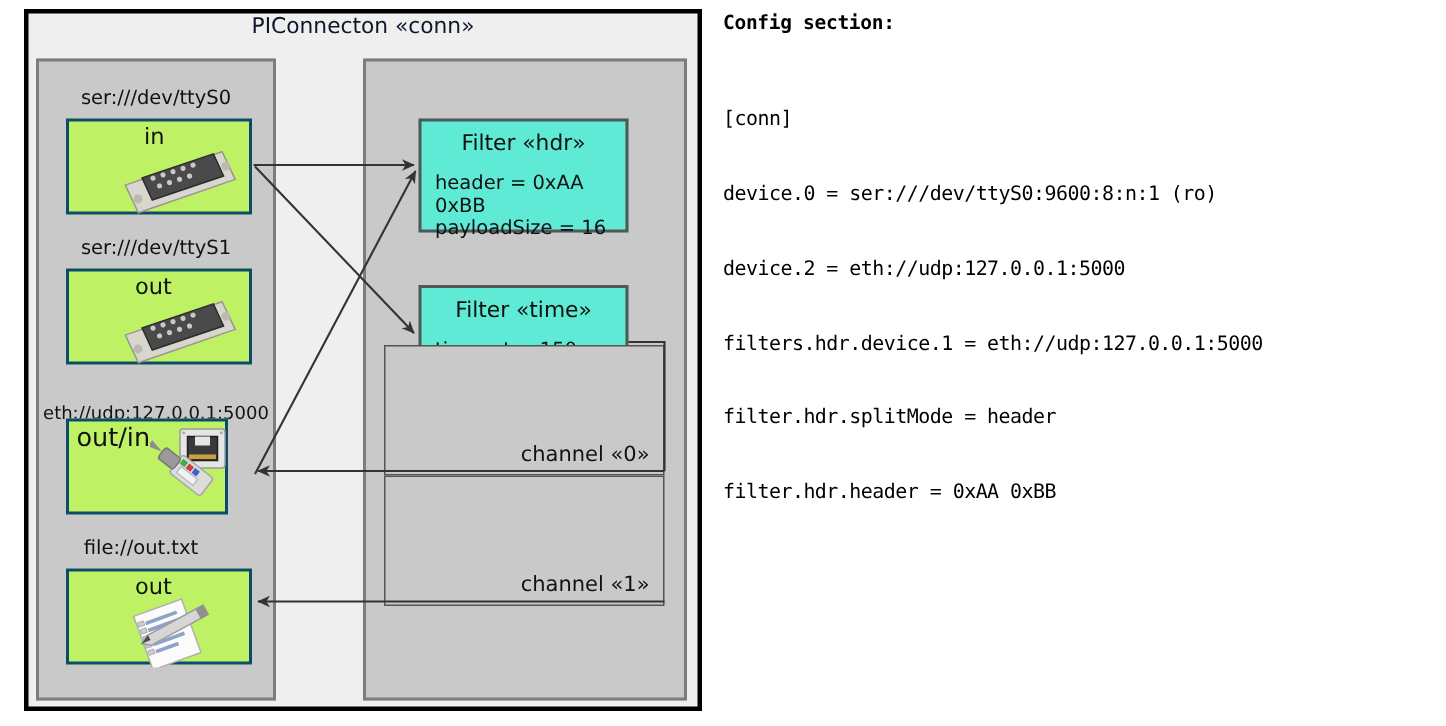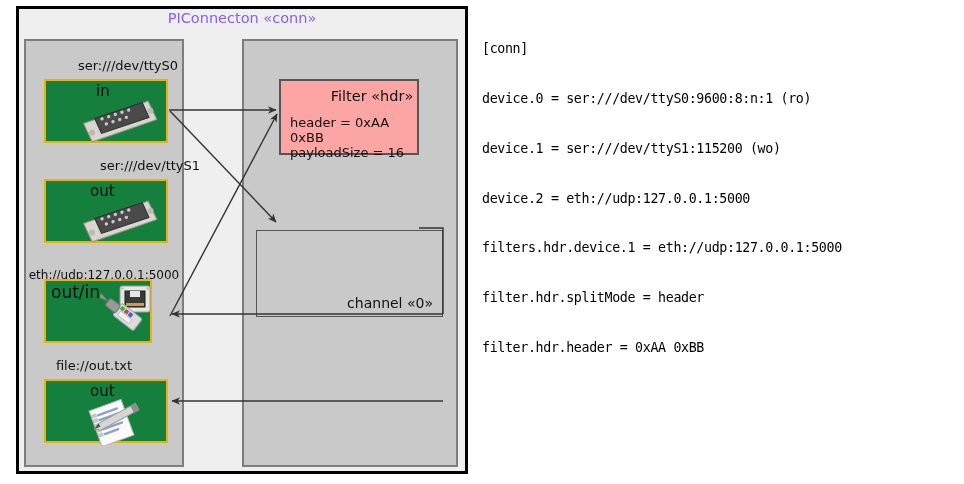--- a/index.html
+++ b/index.html
@@ -5,40 +5,40 @@
 <style>
   html,body{margin:0;padding:0;background:#ffffff;}
   body{width:964px;height:484px;position:relative;overflow:hidden;
        font-family:"DejaVu Sans","Liberation Sans",sans-serif;}
 
   
   #diagram{position:absolute;left:0;top:0;width:470px;height:476px;}
   .outer-frame{position:absolute;left:16px;top:6px;width:452px;height:468px;
        background:#efefef;border:3px solid #000;box-sizing:border-box;}
   .outer-title{position:absolute;left:16px;top:10px;width:452px;
-       text-align:center;font-size:14.5px;color:#8b5cf6;}
+       text-align:center;font-size:14.5px;color:#0f172a;}
 
   
   .panel{position:absolute;background:#c9c9c9;border:2px solid #7d7d7d;
        box-sizing:border-box;}
   #panel-devices{left:24px;top:39px;width:160px;height:428px;}
   #panel-filters{left:242px;top:39px;width:216px;height:428px;}
   .panel-title{position:absolute;width:100%;text-align:center;top:5px;
        font-size:14.5px;color:#111;margin-top:36px;}
 
   
   .dev-label{position:absolute;font-size:13px;color:#111;text-align:center;
        white-space:nowrap;}
-  .dev-box{position:absolute;background:#15803d;border:2px solid #eab308;
+  .dev-box{position:absolute;background:#bef264;border:2px solid #0c4a6e;
        box-sizing:border-box;}
   .dev-io{position:absolute;font-size:15px;color:#111;}
 
   
-  .filter-box{position:absolute;background:#fca5a5;border:2px solid #555;
-       box-sizing:border-box;padding-left:23px;}
+  .filter-box{position:absolute;background:#5eead4;border:2px solid #555;
+       box-sizing:border-box;}
   .filter-title{position:absolute;width:100%;text-align:center;top:7px;
        font-size:14.5px;color:#111;}
   .filter-attrs{position:absolute;left:9px;top:34px;font-size:13px;
        color:#111;line-height:15px;}
 
   
   .channel-box{position:absolute;background:#c9c9c9;border:1.5px solid #555;
        box-sizing:border-box;}
   .channel-label{position:absolute;right:9px;bottom:5px;font-size:14px;
        color:#111;white-space:nowrap;}
@@ -63,21 +63,21 @@
 </head>
 <body>
 
 <div id="diagram">
 
   <div class="outer-frame"></div>
   <div class="outer-title">PIConnecton «conn»</div>
 
   <div class="panel" id="panel-devices"></div>
 
-  <div class="dev-label" style="left:24px;top:58px;width:160px;padding-left:24px;">ser:///dev/ttyS0</div>
+  <div class="dev-label" style="left:24px;top:58px;width:160px;">ser:///dev/ttyS0</div>
   <div class="dev-box" style="left:44px;top:79px;width:124px;height:64px;">
     <div class="dev-io" style="left:50px;top:1px;">in</div>
     <svg class="icon" style="left:26px;top:18px;" width="92" height="44" viewBox="0 0 92 44">
       <g transform="rotate(-14 46 22)">
         <path d="M12 16 L80 10 L84 30 L16 36 Z" fill="#d9d6cf" stroke="#9a968e" stroke-width="1"></path>
         <path d="M24 14 L74 10 L77 26 L27 30 Z" fill="#4a4a4a" stroke="#2c2c2c" stroke-width="1"></path>
         <circle cx="31" cy="16" r="1.7" fill="#c9c9c9"></circle>
           <circle cx="38" cy="15.5" r="1.7" fill="#c9c9c9"></circle>
         <circle cx="45" cy="15" r="1.7" fill="#c9c9c9"></circle>
           <circle cx="52" cy="14.5" r="1.7" fill="#c9c9c9"></circle>
@@ -85,21 +85,21 @@
         <circle cx="34" cy="22" r="1.7" fill="#c9c9c9"></circle>
           <circle cx="41" cy="21.5" r="1.7" fill="#c9c9c9"></circle>
         <circle cx="48" cy="21" r="1.7" fill="#c9c9c9"></circle>
           <circle cx="55" cy="20.5" r="1.7" fill="#c9c9c9"></circle>
         <ellipse cx="18" cy="27" rx="3" ry="3" fill="#bdb9b1"></ellipse>
         <ellipse cx="80" cy="20" rx="3" ry="3" fill="#bdb9b1"></ellipse>
       </g>
     </svg>
   </div>
 
-  <div class="dev-label" style="left:24px;top:158px;width:160px;padding-left:46px;">ser:///dev/ttyS1</div>
+  <div class="dev-label" style="left:24px;top:158px;width:160px;">ser:///dev/ttyS1</div>
   <div class="dev-box" style="left:44px;top:179px;width:124px;height:64px;">
     <div class="dev-io" style="left:44px;top:1px;">out</div>
     <svg class="icon" style="left:26px;top:18px;" width="92" height="44" viewBox="0 0 92 44">
       <g transform="rotate(-14 46 22)">
         <path d="M12 16 L80 10 L84 30 L16 36 Z" fill="#d9d6cf" stroke="#9a968e" stroke-width="1"></path>
         <path d="M24 14 L74 10 L77 26 L27 30 Z" fill="#4a4a4a" stroke="#2c2c2c" stroke-width="1"></path>
         <circle cx="31" cy="16" r="1.7" fill="#c9c9c9"></circle>
           <circle cx="38" cy="15.5" r="1.7" fill="#c9c9c9"></circle>
         <circle cx="45" cy="15" r="1.7" fill="#c9c9c9"></circle>
           <circle cx="52" cy="14.5" r="1.7" fill="#c9c9c9"></circle>
@@ -170,23 +170,32 @@
   </div>
 
   <div class="filter-box" style="left:279px;top:79px;width:140px;height:76px;">
     <div class="filter-title">Filter «hdr»</div>
     <div class="filter-attrs">
       <div>header = 0xAA 0xBB</div>
       <div>payloadSize = 16</div>
     </div>
   </div>
 
+  <div class="filter-box" style="left:279px;top:190px;width:140px;height:76px;">
+    <div class="filter-title">Filter «time»</div>
+    <div class="filter-attrs">
+      <div>timeout = 150 ms</div>
+    </div>
+  </div>
 
   <div class="channel-box" style="left:256px;top:230px;width:187px;height:87px;">
     <div class="channel-label">channel «0»</div>
+  </div>
+  <div class="channel-box" style="left:256px;top:317px;width:187px;height:87px;">
+    <div class="channel-label">channel «1»</div>
   </div>
 
   <svg id="arrows" viewBox="0 0 470 476">
     <defs>
       <marker id="ah" markerWidth="9" markerHeight="9" refX="8" refY="4.2" orient="auto" markerUnits="userSpaceOnUse">
         <path d="M0,0.4 L8.6,4.2 L0,8 L2.4,4.2 Z" fill="#333"></path>
       </marker>
     </defs>
     <g stroke="#333" stroke-width="1.4" fill="none">
 
@@ -199,24 +208,24 @@
       <polyline points="443,314 172,314" marker-end="url(#ah)"></polyline>
 
       <polyline points="443,401 172,401" marker-end="url(#ah)"></polyline>
 
       <polyline points="419,228 443,228 443,314"></polyline>
     </g>
   </svg>
 </div>
 
 <div id="config">
+  <div class="cfg-head">Config section:</div>
   <div class="cfg-body">
     <div class="cfg-line">[conn]</div>
     <div class="cfg-line">device.0 = ser:///dev/ttyS0:9600:8:n:1 (ro)</div>
-    <div class="cfg-line">device.1 = ser:///dev/ttyS1:115200 (wo)</div>
     <div class="cfg-line">device.2 = eth://udp:127.0.0.1:5000</div>
     <div class="cfg-line">filters.hdr.device.1 = eth://udp:127.0.0.1:5000</div>
     <div class="cfg-line">filter.hdr.splitMode = header</div>
     <div class="cfg-line">filter.hdr.header = 0xAA 0xBB</div>
     
     
     
     
     
     

